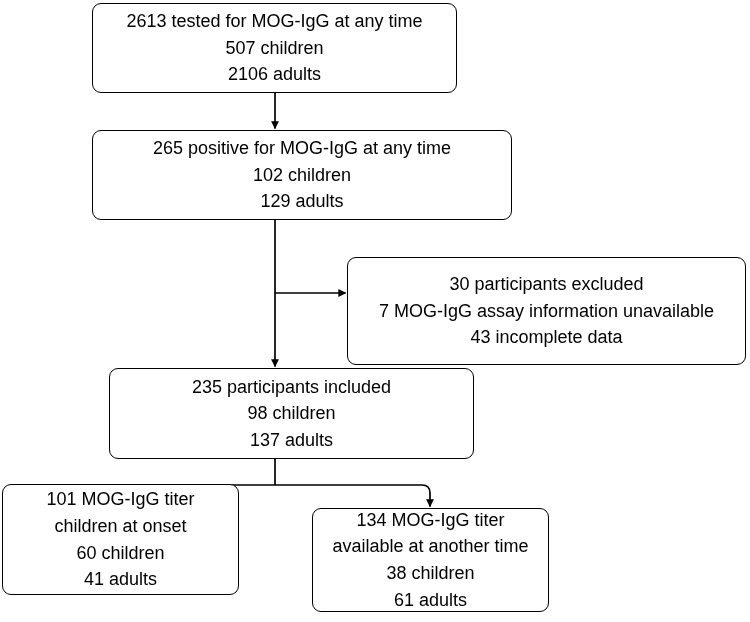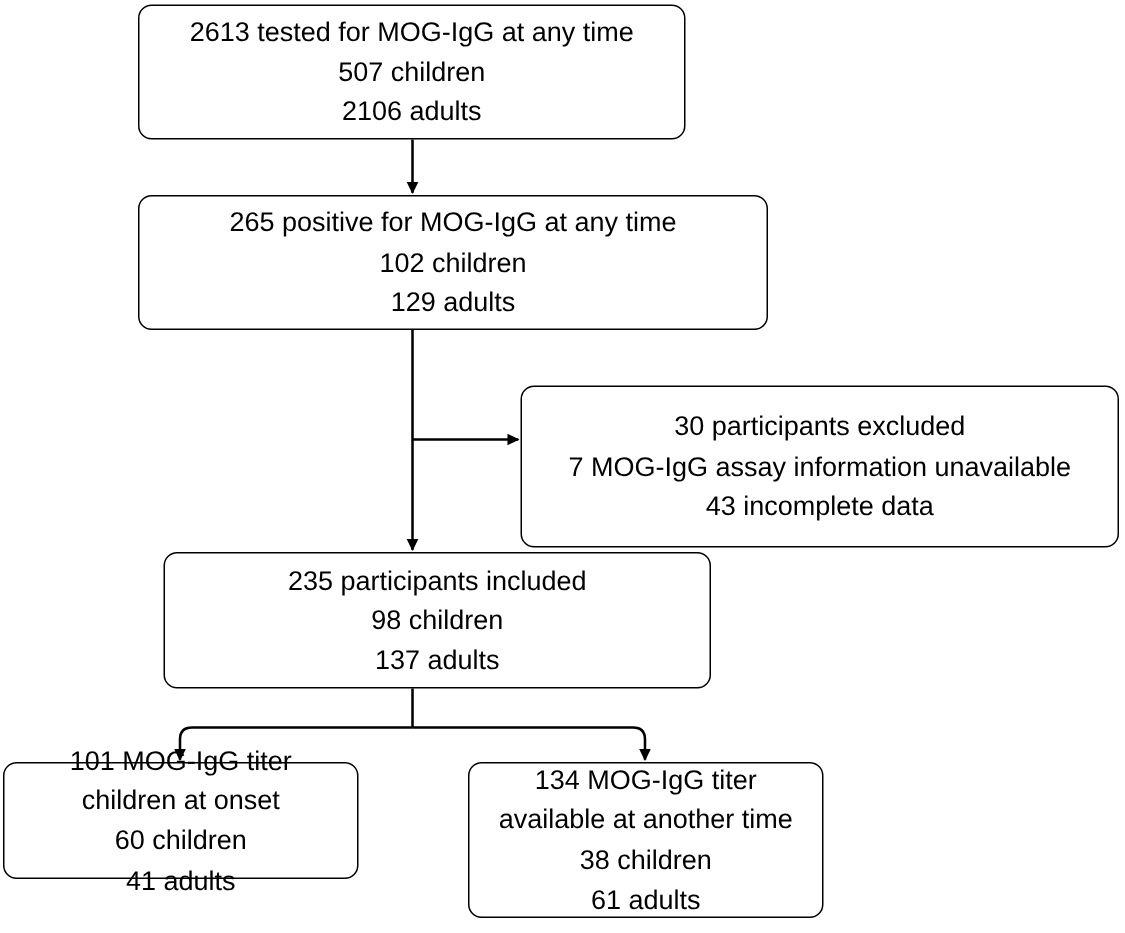--- a/index.html
+++ b/index.html
@@ -39,21 +39,21 @@
   }
   .node .line {
     display: block;
     white-space: nowrap;
   }
   
   #node-tested      { left: 92px;  top: 3px;   width: 365px; height: 90px; }
   #node-positive    { left: 92px;  top: 130px; width: 420px; height: 90px; }
   #node-excluded    { left: 347px; top: 240px; width: 399px; height: 108px; margin-top: 17px; }
   #node-included    { left: 109px;  top: 368px; width: 365px; height: 91px; }
-  #node-onset       { left: 2px;   top: 508px; width: 237px; height: 78px; }
+  #node-onset       { left: 2px;   top: 484px; width: 237px; height: 111px; }
   #node-another     { left: 312px; top: 508px; width: 237px; height: 104px; }
 </style>
 </head>
 <body>
 
 <div id="flow-root">
 
   <svg class="flow-svg" viewBox="0 0 750 622" xmlns="http://www.w3.org/2000/svg">
     <defs>
       <marker id="arrowhead" markerWidth="9" markerHeight="9" refX="7.2" refY="4.5" orient="auto" markerUnits="userSpaceOnUse">

